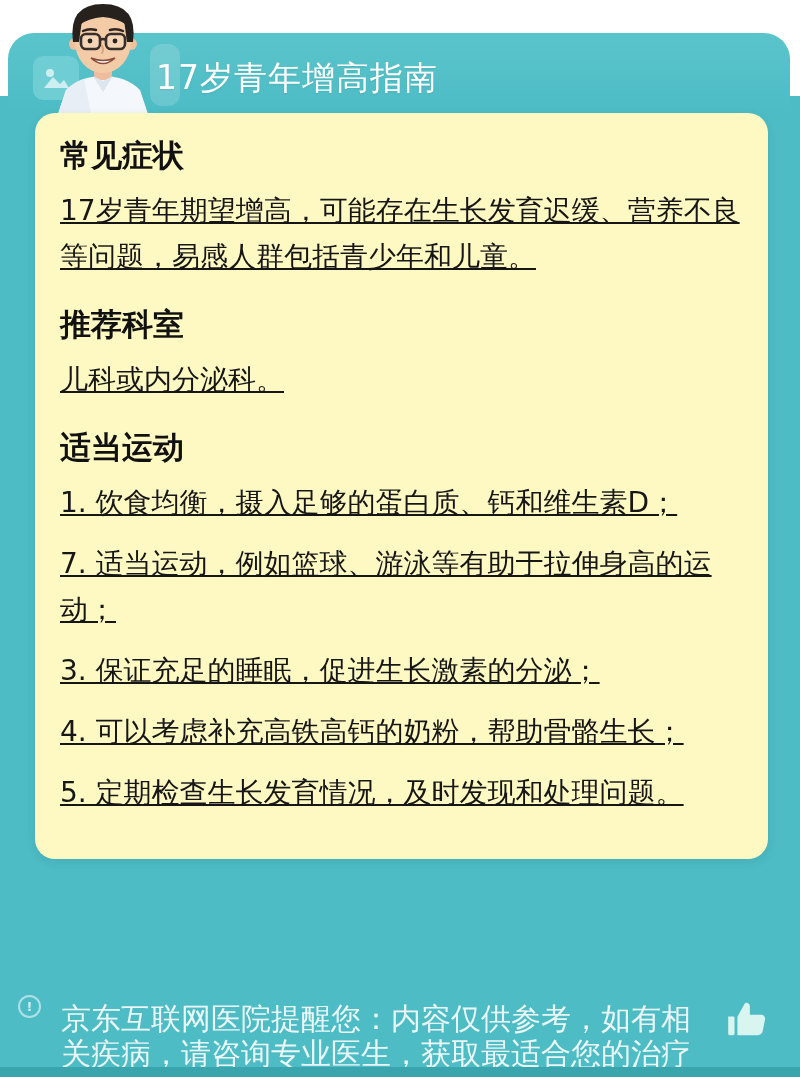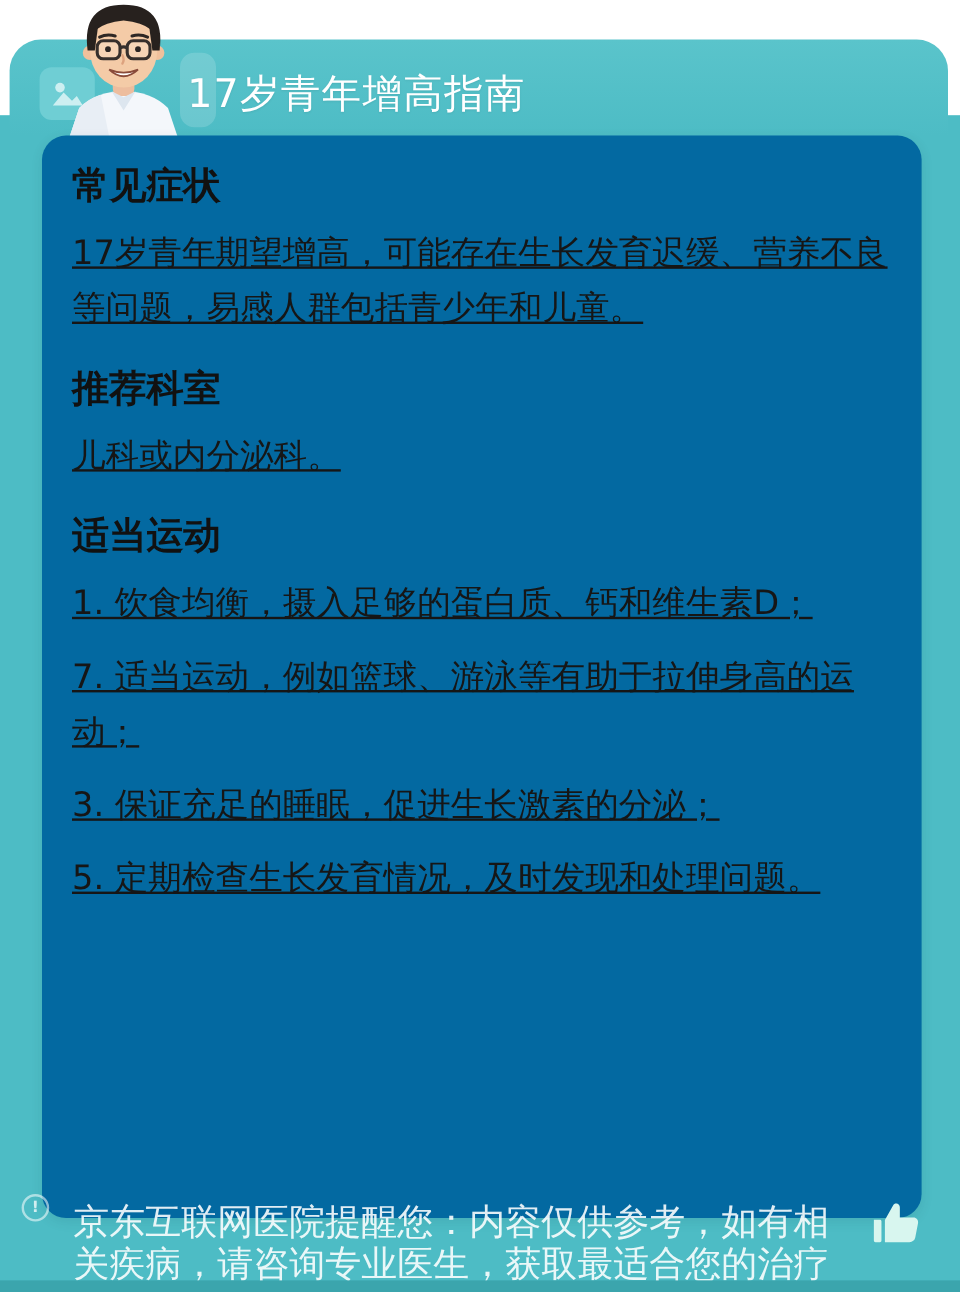--- a/index.html
+++ b/index.html
@@ -29,22 +29,22 @@
     display:flex;align-items:center;justify-content:center;
   }
   .avatar{position:absolute;left:46px;top:2px;width:114px;height:112px;}
   .header-title{
     position:absolute;left:156px;top:56px;
     font-size:33px;font-weight:400;color:#ffffff;letter-spacing:1px;
     text-shadow:0 1px 2px rgba(0,0,0,0.08);
     white-space:nowrap;
   }
   .card{
-    position:absolute;left:35px;top:113px;width:733px;height:902px;
-    background:#0369a1;border-radius:20px;
+    position:absolute;left:35px;top:113px;width:733px;height:746px;
+    background:#fef9c3;border-radius:20px;
     box-shadow:0 3px 10px rgba(0,60,64,0.10);
     padding:16px 25px 0 25px;box-sizing:border-box;overflow:hidden;
   }
   .card h2{
     font-size:31px;line-height:36px;font-weight:700;color:#111111;
     margin:26px 0 0 0;
   }
   .card h2.first{margin-top:8px;}
   .card p{
     font-size:28px;line-height:46px;color:#161616;
@@ -130,20 +130,21 @@
   <h2 class="first">常见症状</h2>
   <p>17岁青年期望增高，可能存在生长发育迟缓、营养不良等问题，易感人群包括青少年和儿童。</p>
 
   <h2>推荐科室</h2>
   <p>儿科或内分泌科。</p>
 
   <h2>适当运动</h2>
   <p>1. 饮食均衡，摄入足够的蛋白质、钙和维生素D；</p>
   <p>7. 适当运动，例如篮球、游泳等有助于拉伸身高的运动；</p>
   <p>3. 保证充足的睡眠，促进生长激素的分泌；</p>
+  <p>4. 可以考虑补充高铁高钙的奶粉，帮助骨骼生长；</p>
   <p>5. 定期检查生长发育情况，及时发现和处理问题。</p>
 </div>
 
 <div class="footer">
   <span class="info-icon">!</span>
   <p class="footer-text">京东互联网医院提醒您：内容仅供参考，如有相关疾病，请咨询专业医生，获取最适合您的治疗方案</p>
 </div>
 
 <button class="like-button">
   <svg width="46" height="46" viewBox="0 0 24 24">

